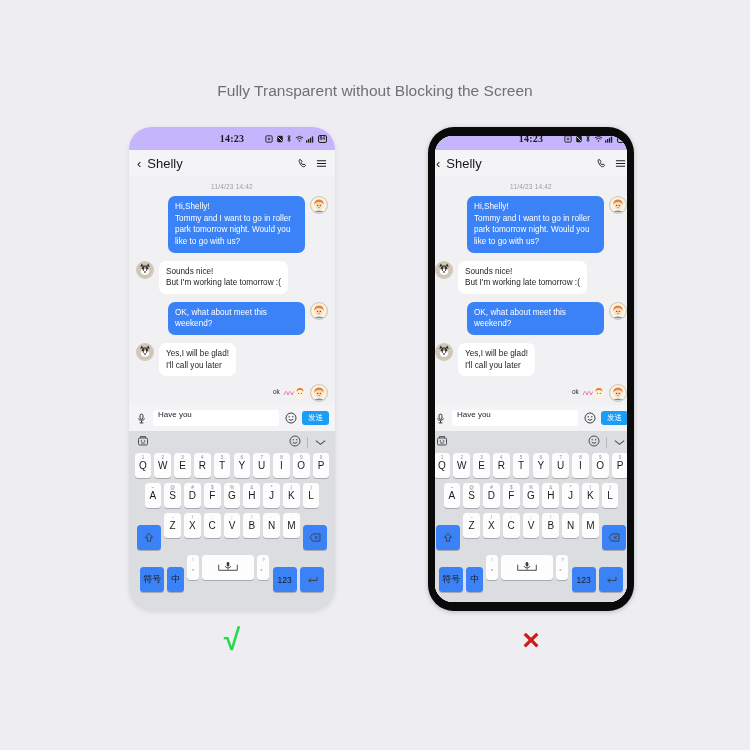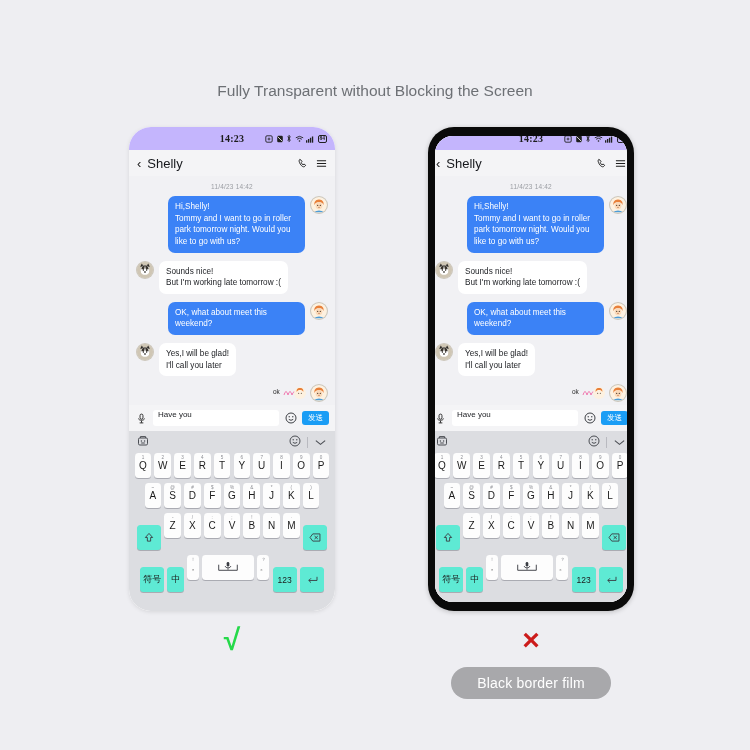--- a/index.html
+++ b/index.html
@@ -152,21 +152,21 @@
     width: 16.6px; height: 25px;
     display: flex; align-items: center; justify-content: center;
     font-size: 10px; color: #1b1b1b;
     box-shadow: 0 1px 0 rgba(130,130,140,.55);
     position: relative;
   }
   .key .sup {
     position: absolute; top: 1.5px; left: 0; width: 100%;
     text-align: center; font-size: 4.6px; color: #8b8d93;
   }
-  .key.fn { background: #5eead4; margin-top: 12px; }
+  .key.fn { background: #3b82f6; margin-top: 12px; }
   .key.wide { width: 24px; }
   .key.sp { width: 52px; }
   .key.narrow { width: 12px; }
   .key.cn { font-size: 9px; }
   .key svg { display:block; }
 
   
   .verdict { position: absolute; width: 250px; text-align: center; }
   .v-left  { left: 107px; top: 625px; }
   .v-right { left: 406px; top: 625px; }
@@ -899,16 +899,15 @@
       </div>
     </div>
   </div>
 
   <div class="verdict v-left">
     <div class="mark ok">√</div>
   </div>
 
   <div class="verdict v-right">
     <div class="mark no">×</div>
-    <div class="pill gray">Black border film</div>
   </div>
 
 </div>
 
 </body></html>

